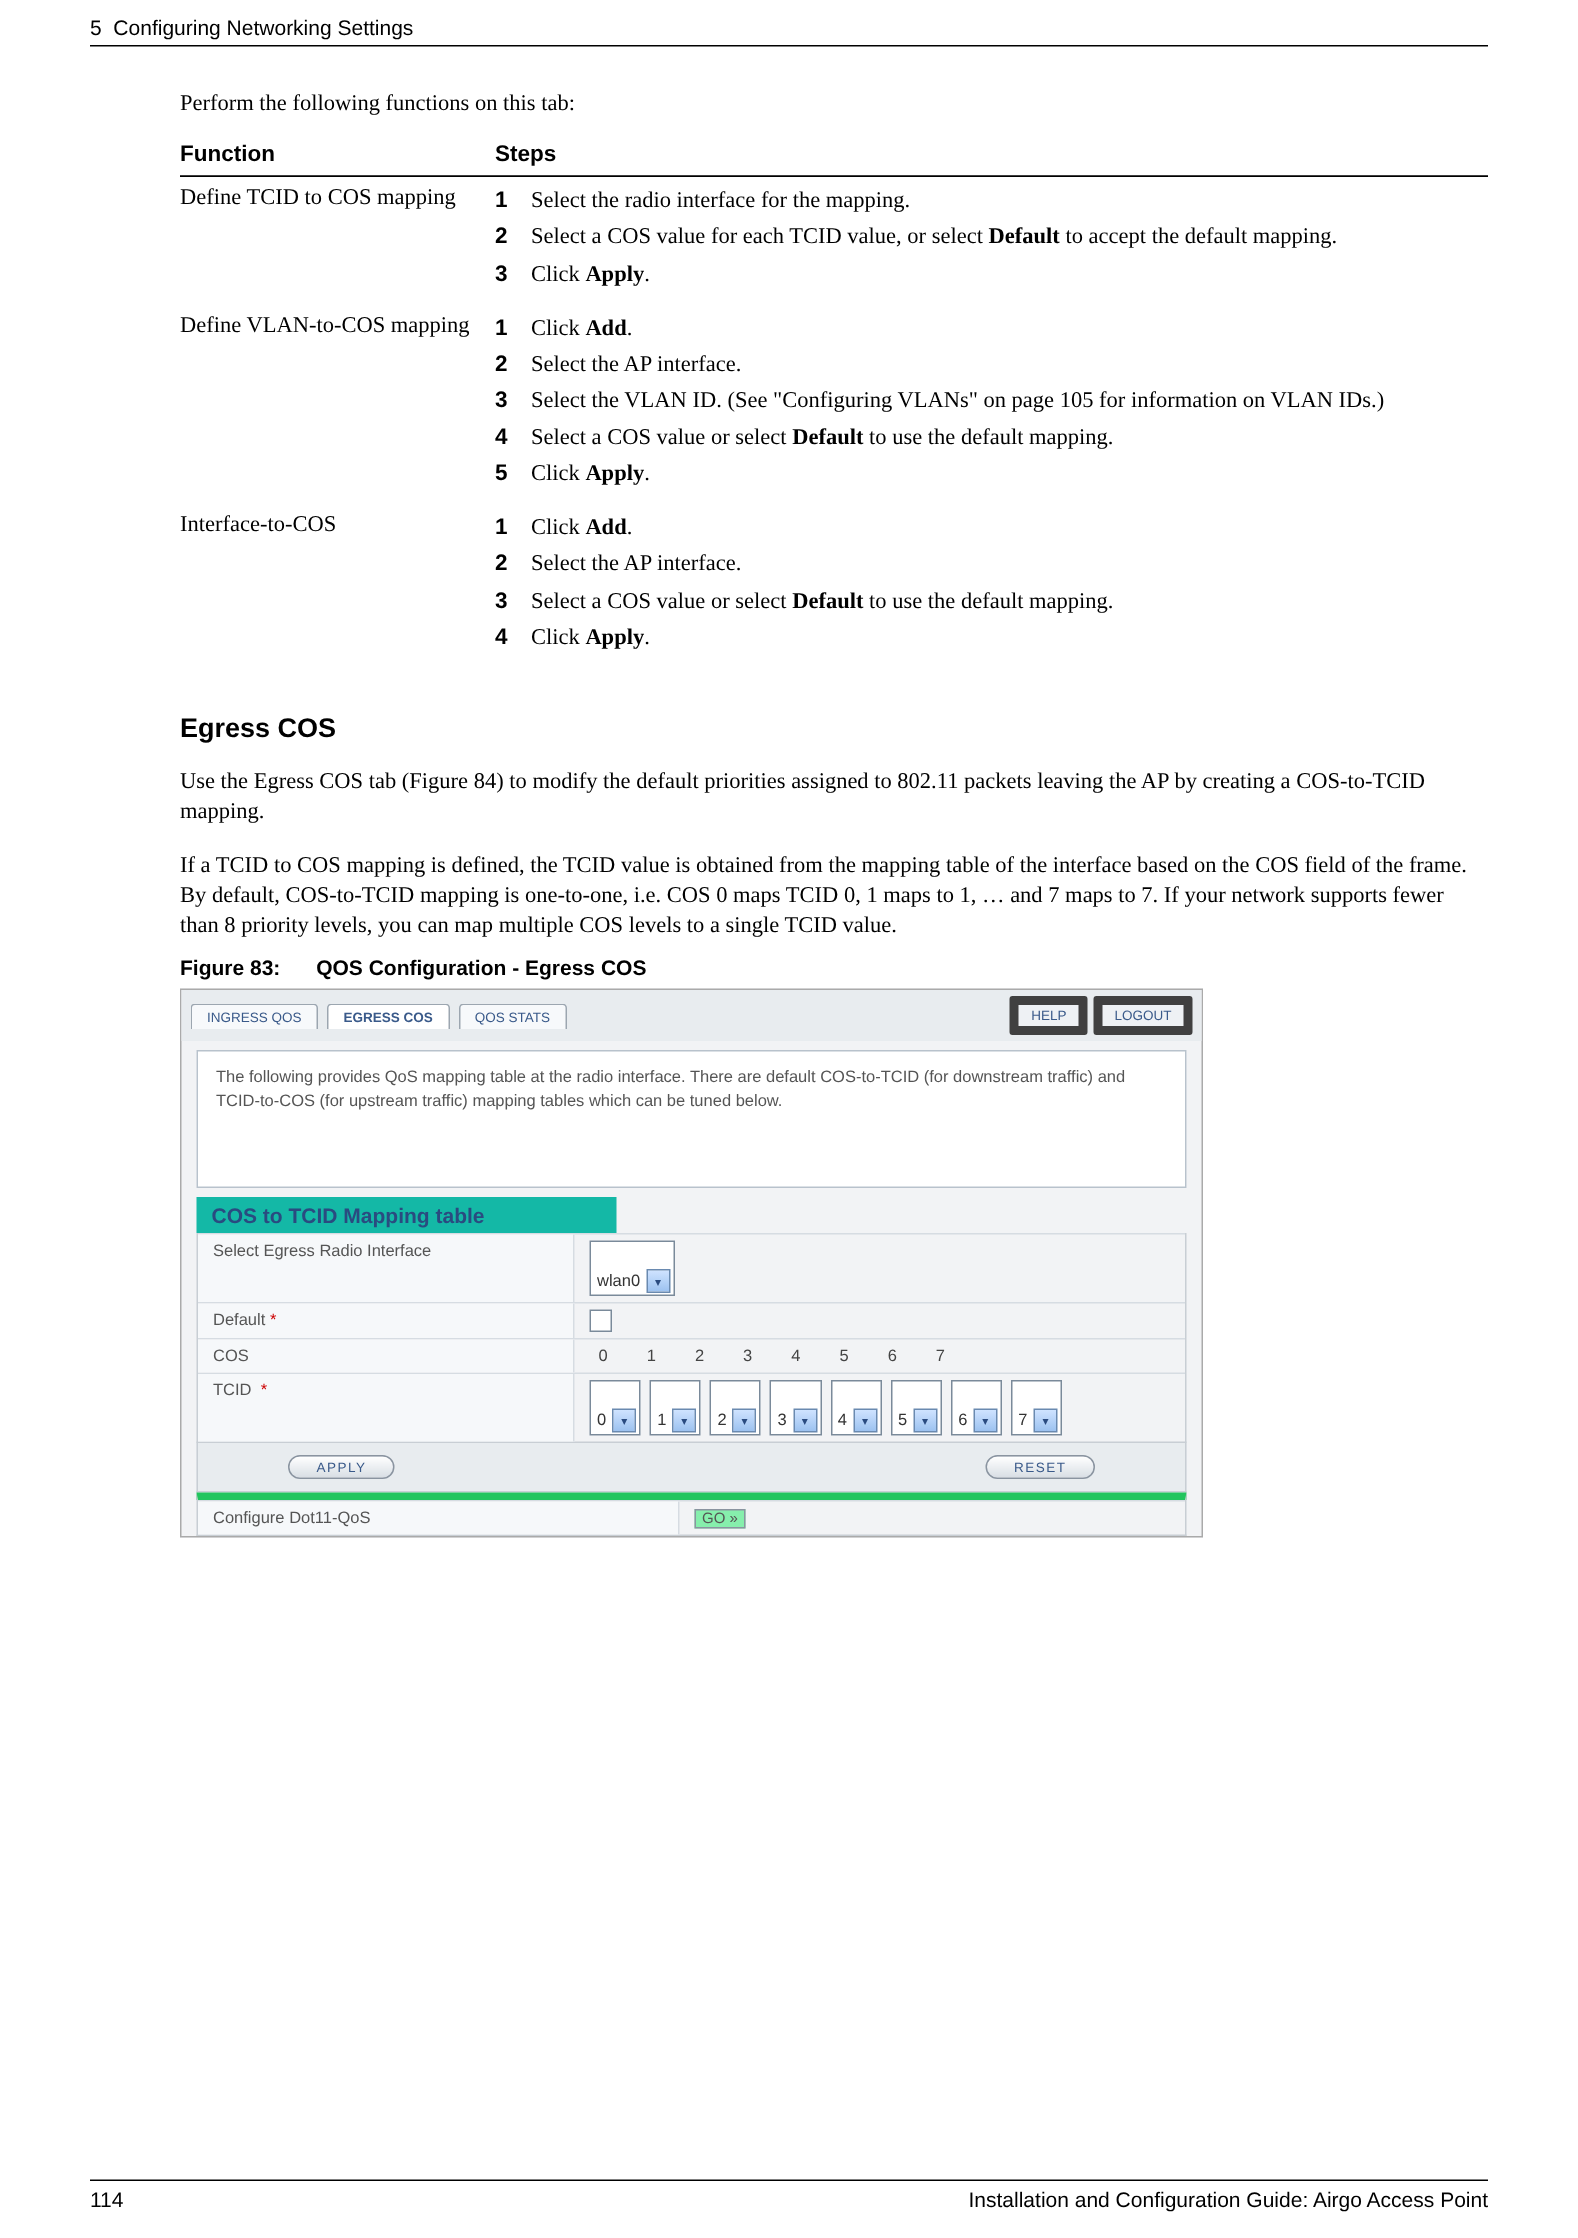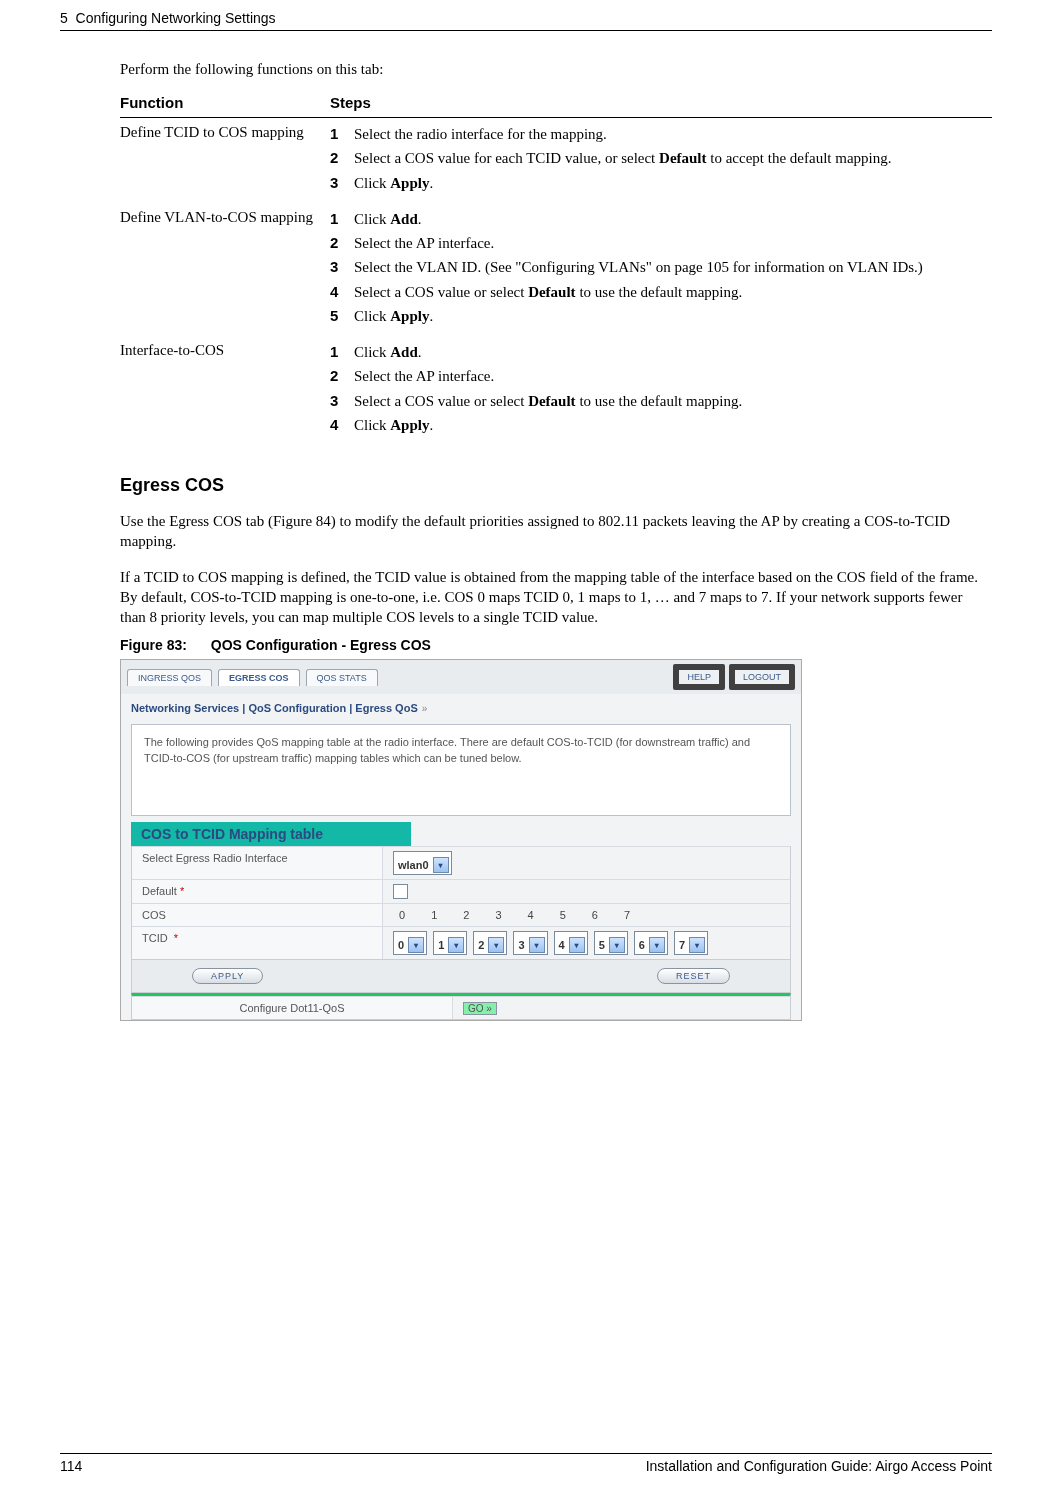--- a/index.html
+++ b/index.html
@@ -171,28 +171,27 @@
   }
   .gcell-val {
     flex: 1;
     padding: 4px 10px;
     display: flex;
     align-items: center;
     gap: 14px;
   }
   .selectmock {
     border: 1px solid #7a8a9a;
-    padding: 5px 2px 1px 4px;
+    padding: 18px 2px 1px 4px;
     display: inline-flex;
     align-items: center;
     gap: 4px;
     background: #fff;
     font-size: 11px;
     color: #333;
-    font-weight: bold;
   }
   .sel-arrow {
     width: 14px; height: 14px;
     background: linear-gradient(#cfe3ff,#9cc2f0);
     border: 1px solid #6a8ab0;
     display: inline-flex;
     align-items: center; justify-content: center;
     font-size: 8px; color: #2a4b80;
   }
   .chk {
@@ -308,23 +307,20 @@
         <div class="tabs" id="shot-tabs">
             <div class="tab">INGRESS QOS</div>
             <div class="tab active">EGRESS COS</div>
             <div class="tab">QOS STATS</div>
           </div>
         <div class="topright">
           <div class="btn">HELP</div>
           <div class="btn">LOGOUT</div>
         </div>
       </div>
-      <div class="crumb">
-        <span>Networking Services | QoS Configuration | Egress QoS</span><span class="crumb-arrow">»</span>
-      </div>
       <div class="panel">The following provides QoS mapping table at the radio interface. There are default COS-to-TCID (for downstream traffic) and TCID-to-COS (for upstream traffic) mapping tables which can be tuned below.</div>
 
       <div style="margin:6px 10px 0 10px;">
         <div class="section-title">COS to TCID Mapping table</div>
       </div>
       <div class="grid-table">
         <div class="grow">
           <div class="gcell-label">Select Egress Radio Interface</div>
           <div class="gcell-val">
             <span class="selectmock">
@@ -391,21 +387,21 @@
                   <span class="sel-arrow">▾</span>
                 </span>
               </div>
             </div>
         </div>
       </div>
       <div class="btnrow">
         <div class="pillbtn">APPLY</div>
         <div class="pillbtn">RESET</div>
       </div>
-      <div class="grid-table" style="border-top:3px solid #22c55e; margin-top:0;text-align:center;">
+      <div class="grid-table" style="border-top:5px solid #22c55e; margin-top:0;">
         <div class="grow">
           <div class="gcell-label" style="width:300px;">Configure Dot11-QoS</div>
           <div class="gcell-val">
               <span class="gobtn">GO »</span>
             </div>
         </div>
       </div>
     </div>
   </div>
 </div>

